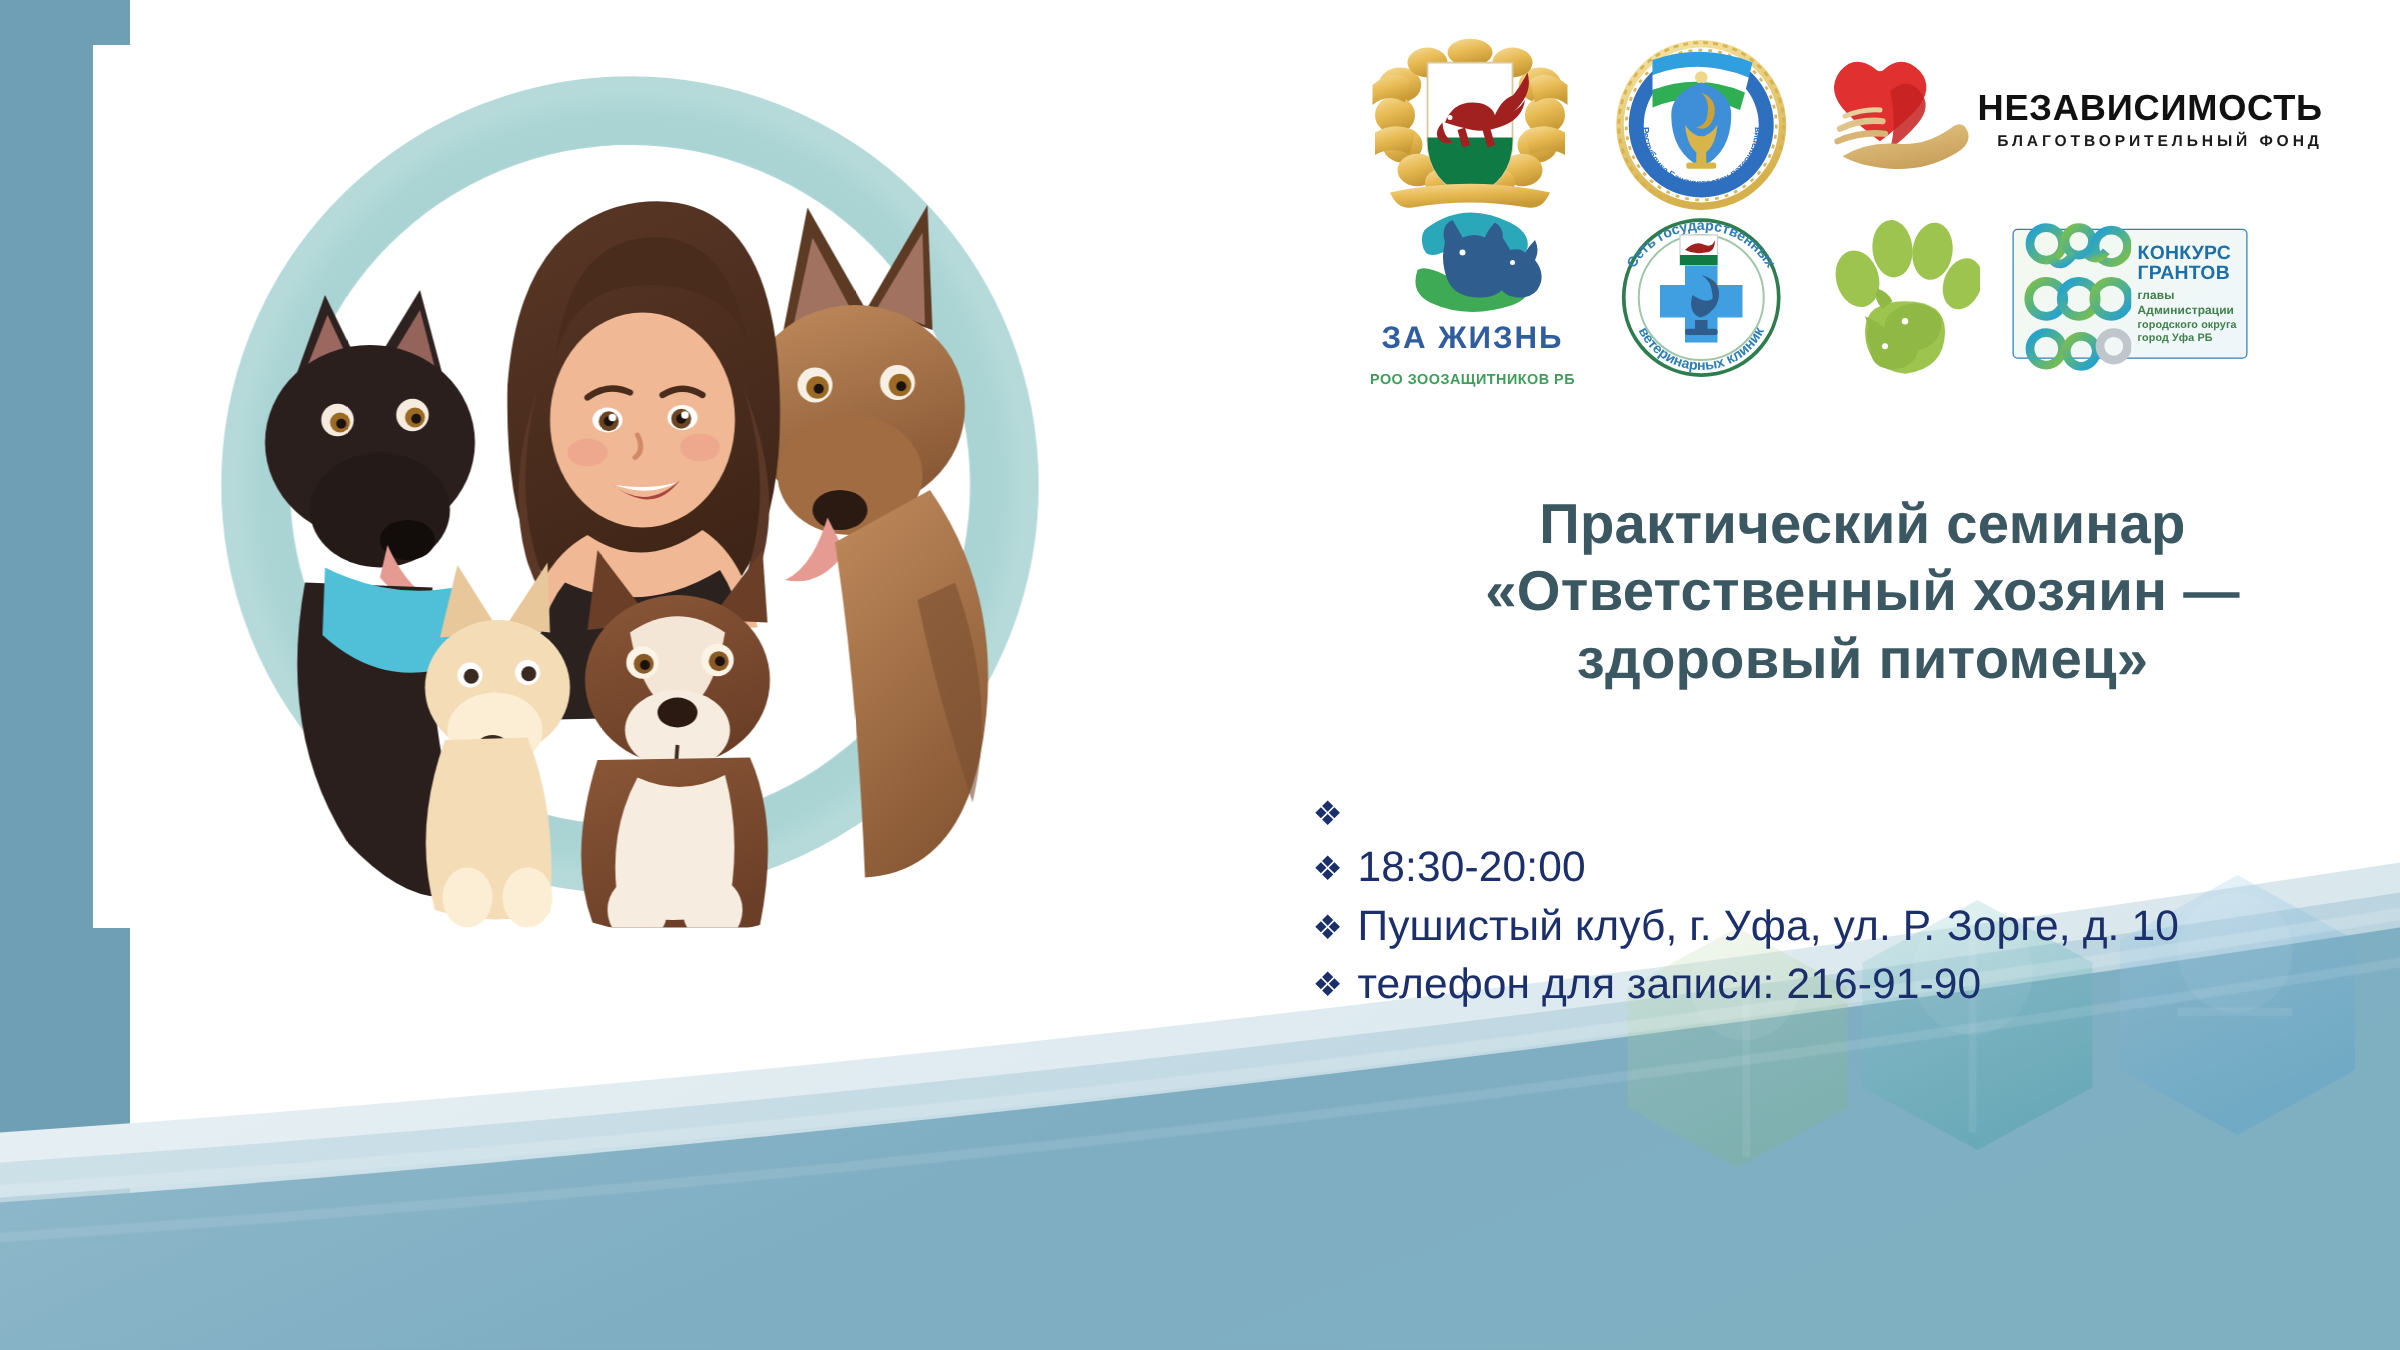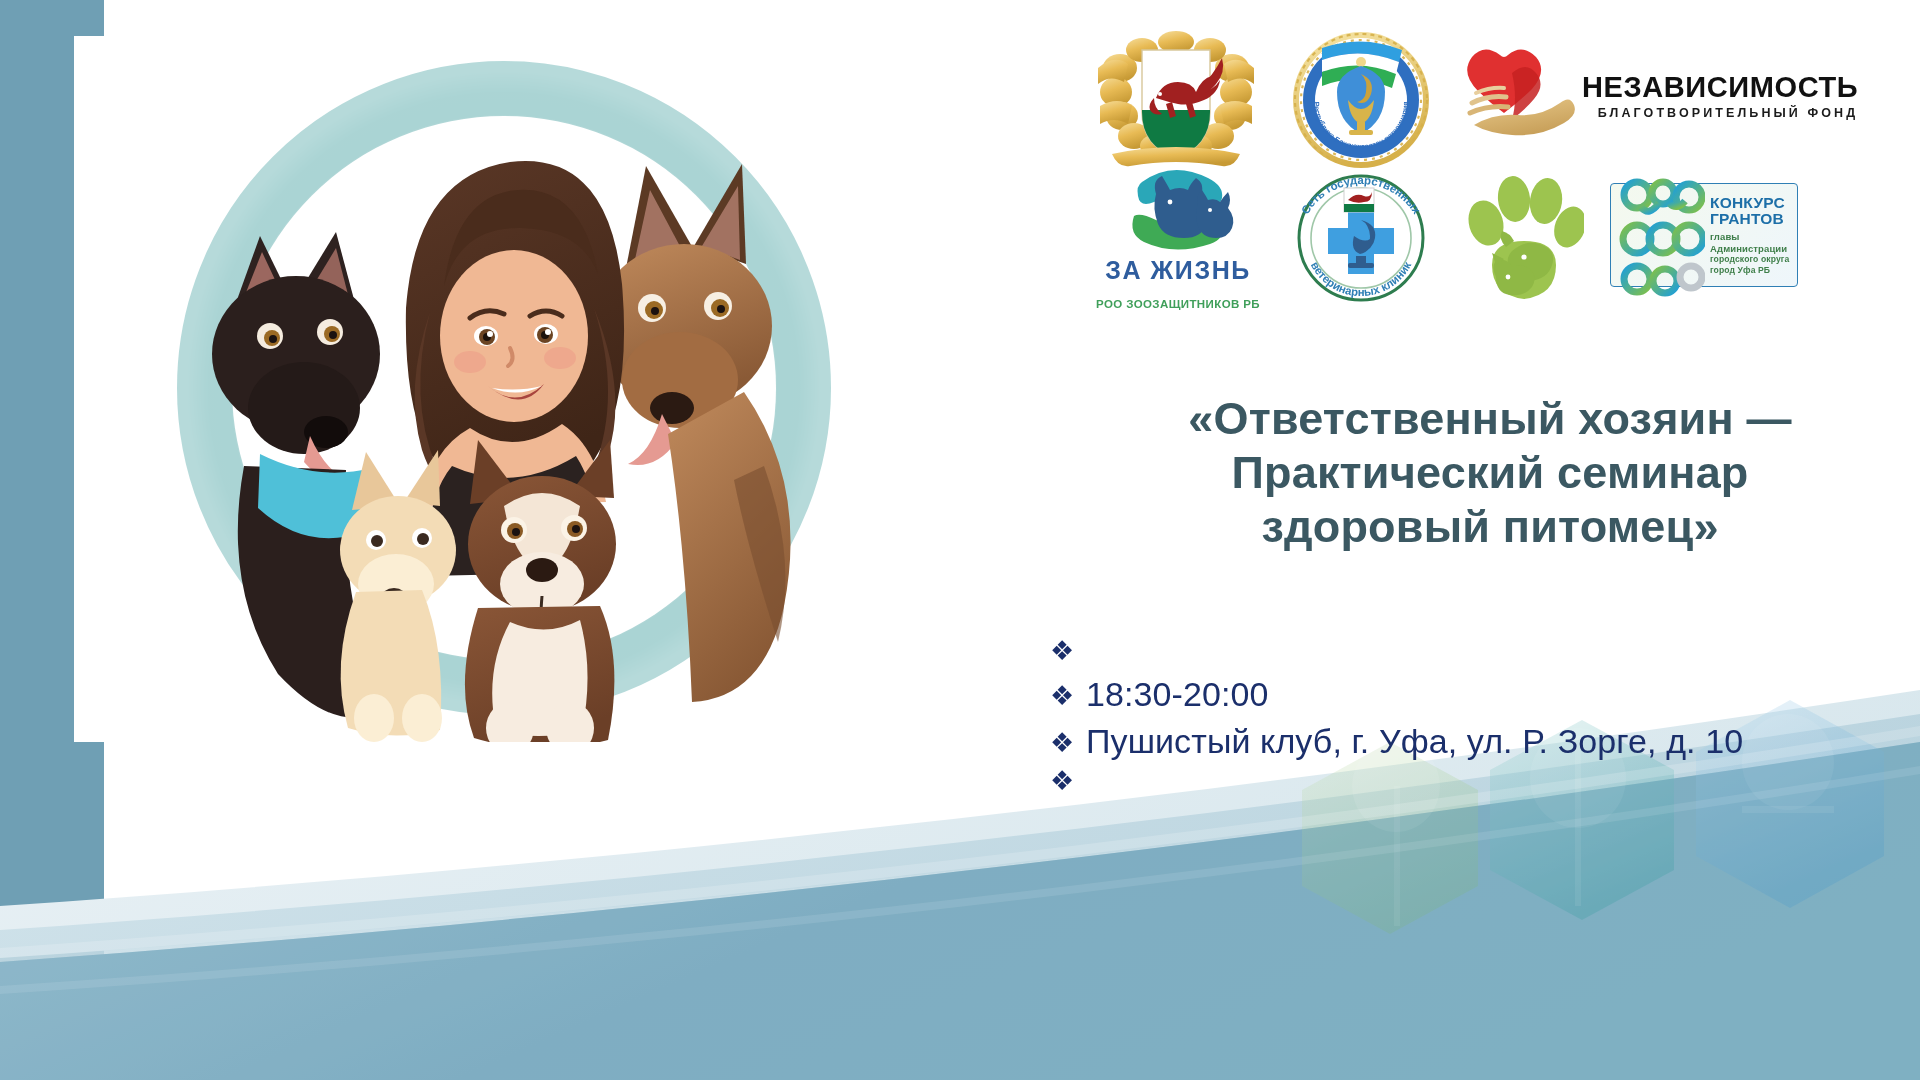--- a/index.html
+++ b/index.html
@@ -514,35 +514,36 @@
         <div class="grants-l2">ГРАНТОВ</div>
         <div class="grants-l3">главы</div>
         <div class="grants-l4">Администрации</div>
         <div class="grants-l5">городского округа</div>
         <div class="grants-l6">город Уфа РБ</div>
       </div>
     </div>
   </div>
 
   <div class="headline">
+    <div>Практический семинар</div>
     <div>«Ответственный хозяин —</div>
-    <div>Практический семинар</div>
     <div>здоровый питомец»</div>
   </div>
 
   <div class="details">
     <div class="detail-item">
       <span class="bullet">❖</span>
     </div>
     <div class="detail-item">
       <span class="bullet">❖</span>
       <span>18:30-20:00</span>
     </div>
     <div class="detail-item">
       <span class="bullet">❖</span>
       <span>Пушистый клуб, г. Уфа, ул. Р. Зорге, д. 10</span>
     </div>
     <div class="detail-item">
       <span class="bullet">❖</span>
+      <span>телефон для записи: 216-91-90</span>
     </div>
   </div>
 
 </div>
 
 </body></html>

